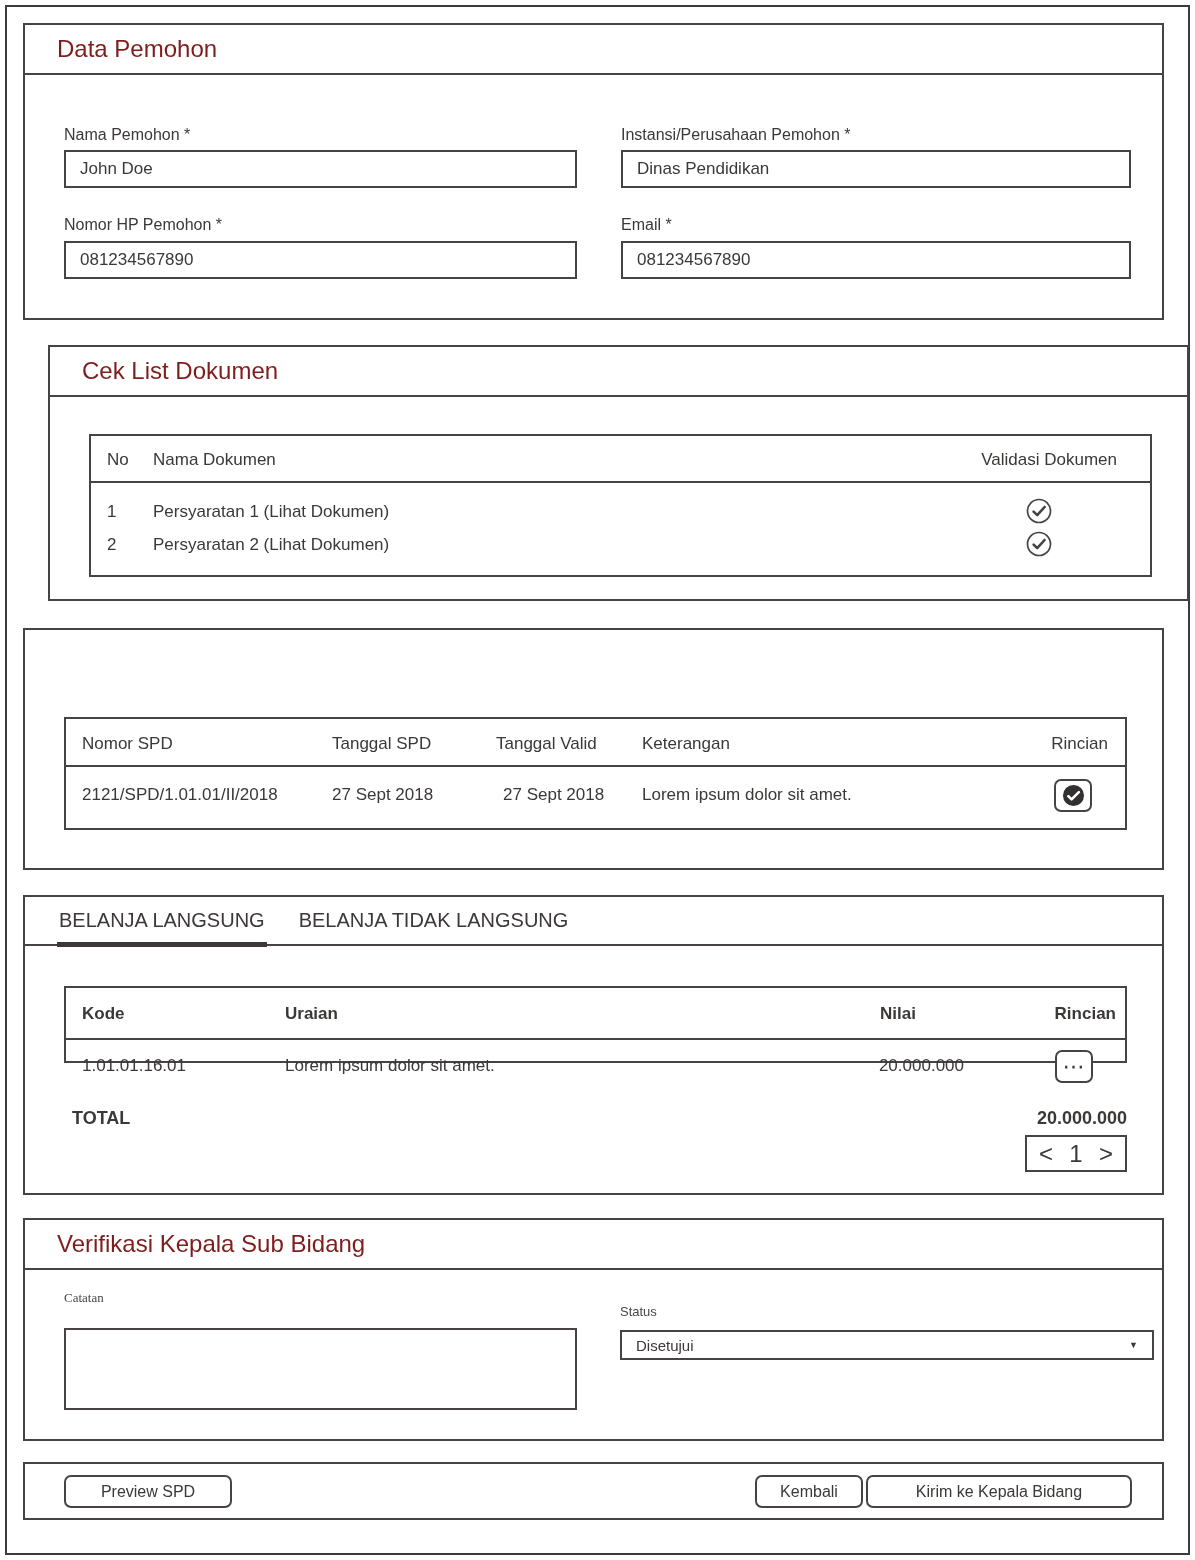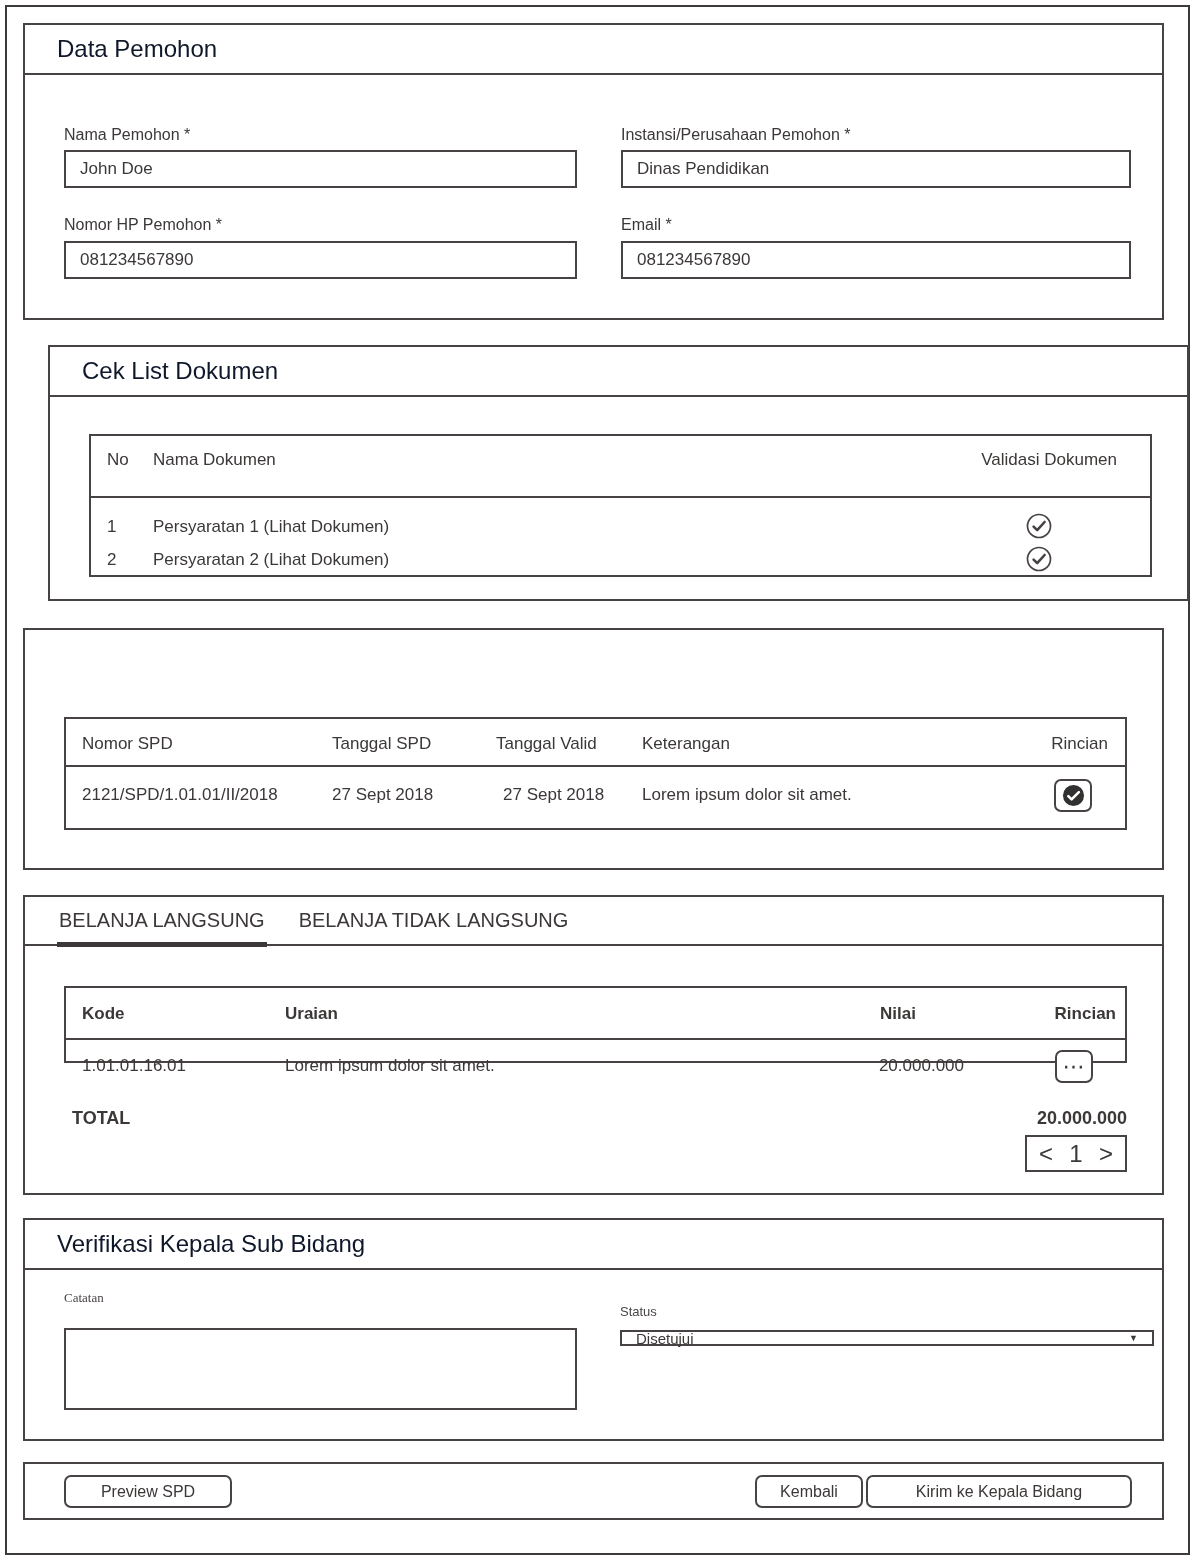--- a/index.html
+++ b/index.html
@@ -15,21 +15,21 @@
     border: 2px solid #3e3a39; background: #ffffff;
   }
   .panel {
     position: absolute; left: 23px; width: 1141px;
     border: 2px solid #474342; background: #ffffff;
   }
   .panel-header {
     height: 50px; border-bottom: 2px solid #474342;
     display: flex; align-items: center; padding-left: 32px;
   }
-  .panel-title { font-size: 24px; color: #0f172a; }
+  .panel-title { font-size: 24px; color: #7f1d1d; }
   .field-label { position: absolute; font-size: 16px; color: #3b3837; }
   .input-box {
     position: absolute; height: 38px; border: 2px solid #474342;
     display: flex; align-items: center; padding-left: 14px;
     font-size: 17px; background: #fff; color: #3b3837;
   }
   .inner-table {
     position: absolute; left: 39px; width: 1063px;
     border: 2px solid #474342; background: #fff;
   }
@@ -65,21 +65,21 @@
     padding: 0 12px; font-size: 24px; background: #fff;
   }
   .pager span { cursor: pointer; }
   .small-label { position: absolute; font-size: 13px; color: #4a4645; }
   textarea.catatan {
     position: absolute; border: 2px solid #474342; resize: none;
     font-family: "Liberation Sans", sans-serif; font-size: 15px; padding: 8px 12px;
     outline: none; background: #fff; color: #3b3837;
   }
   .select-box {
-    position: absolute; height: 16px; border: 2px solid #474342;
+    position: absolute; height: 30px; border: 2px solid #474342;
     display: flex; align-items: center; padding: 0 14px;
     font-size: 15px; background: #fff; cursor: pointer;
   }
   .select-box .arrow { margin-left: auto; font-size: 9px; color: #3b3837; }
   .btn {
     position: absolute; height: 33px; border: 2px solid #474342; border-radius: 7px;
     background: #fff; display: flex; align-items: center; justify-content: center;
     font-size: 16px; color: #3b3837; cursor: pointer; font-family: "Liberation Sans", sans-serif;
   }
 </style>
@@ -100,21 +100,21 @@
   <div class="input-box" style="left:39px;top:216px;width:513px;">081234567890</div>
   <span class="field-label" style="left:596px;top:191px;">Email *</span>
   <div class="input-box" style="left:596px;top:216px;width:510px;">081234567890</div>
 </section>
 
 <section class="panel" style="top:345px;height:256px;margin-left:25px;">
   <div class="panel-header">
     <span class="panel-title">Cek List Dokumen</span>
   </div>
   <div class="inner-table" style="top:87px;height:143px;">
-    <div class="t-header" style="height:62px;">
+    <div class="t-header" style="height:47px;">
       <span class="t-cell" style="left:16px;top:14px;">No</span>
       <span class="t-cell" style="left:62px;top:14px;">Nama Dokumen</span>
       <span class="t-cell" style="right:33px;top:14px;">Validasi Dokumen</span>
     </div>
     <div style="position:relative;height:33px;margin-top:12px;">
       <span class="t-cell" style="left:16px;top:7px;">1</span>
       <span class="t-cell" style="left:62px;top:7px;">Persyaratan 1 (Lihat Dokumen)</span>
       <span class="icon-check-outline" style="position:absolute;right:98px;top:3px;">
         <svg viewBox="0 0 26 26" width="26" height="26">
             <circle cx="13" cy="13" r="11.5" fill="none" stroke="#474342" stroke-width="1.7"></circle>

